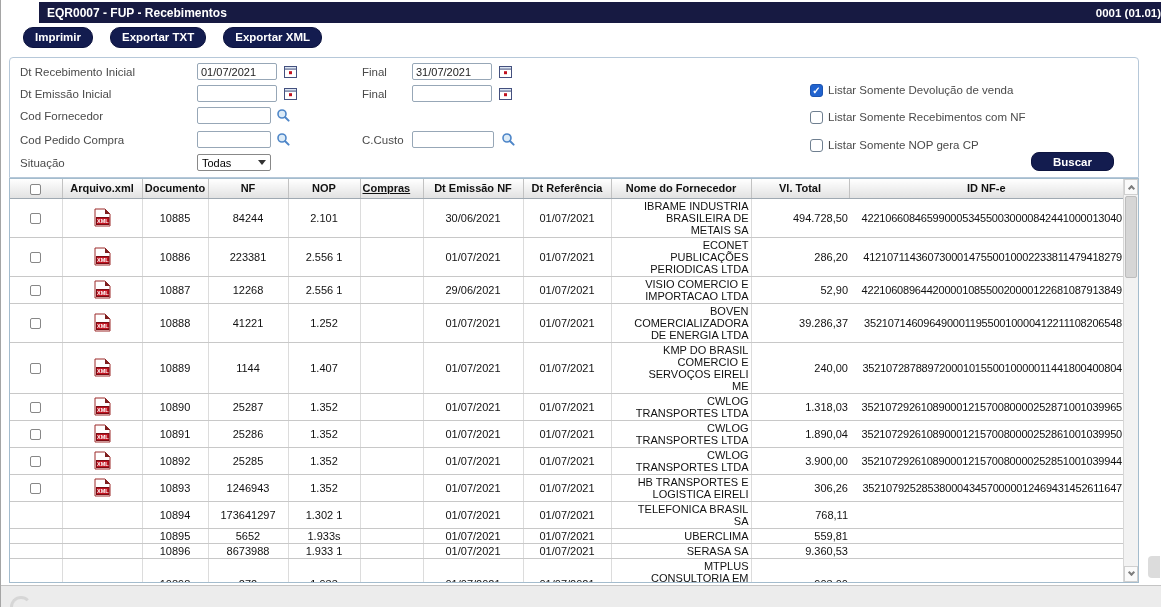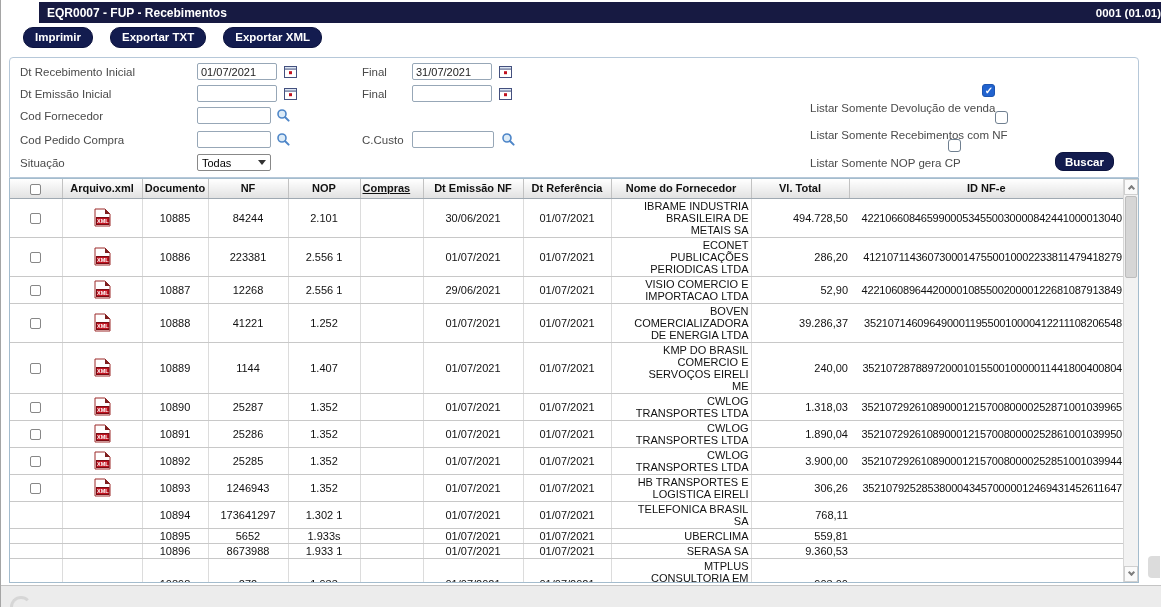--- a/index.html
+++ b/index.html
@@ -28,29 +28,29 @@
   .f-label { position:absolute; font-size:11.5px; color:#4a4a4a; white-space:nowrap; }
   .f-input { position:absolute; height:17px; border:1px solid #97a7b7;
     border-radius:2px; background:#fff; font-size:11px; padding:0 3px;
     font-family:"Liberation Sans", sans-serif; color:#222; }
   .f-icon { position:absolute; width:14px; height:14px; cursor:pointer; }
   .f-select { position:absolute; height:17px; width:74px; border:1px solid #888;
     border-radius:2px; background:#fff; font-size:11px; display:flex;
     align-items:center; padding:0 4px; cursor:pointer; }
   .f-select .chev { margin-left:auto; width:0; height:0; border-left:4px solid transparent;
     border-right:4px solid transparent; border-top:5px solid #333; }
-  .fcb-row { position:absolute; display:flex; align-items:flex-end; gap:5px;flex-direction:column; }
+  .fcb-row { position:absolute; display:flex; align-items:flex-start; gap:5px; }
   .fcb { width:13px; height:13px; border:1px solid #6f7f90; border-radius:3px;
     background:#fff; cursor:pointer; flex:0 0 13px; }
   .fcb.checked { background:#2163cf; border-color:#1d55b0; }
   .fcb.checked::after { content:"✓"; display:block; color:#fff; font-size:10px;
     font-weight:bold; line-height:12px; text-align:center; }
   .fcb-label { font-size:11.5px; color:#4a4a4a; }
   .buscar { position:absolute; top:94px; right:24px; background:#131c4f; color:#fff;
-    border:1px solid #0d1440; border-radius:8px; height:19px; padding:0 9px;
+    border:1px solid #0d1440; border-radius:8px; height:19px; padding:0 21px;
     font-size:11.5px; font-weight:bold; cursor:pointer; }
 
   
   .grid { position:absolute; top:178px; left:8px; width:1130px; height:405px;
     border:1px solid #a4bccd; background:#fff; overflow:hidden; }
   table { border-collapse:collapse; table-layout:fixed; width:1113px; }
   col.c-cb{width:52px} col.c-xml{width:80px} col.c-doc{width:66px}
   col.c-nf{width:80px} col.c-nop{width:72px} col.c-compras{width:63px}
   col.c-emis{width:100px} col.c-ref{width:88px} col.c-forn{width:140px}
   col.c-vl{width:98px} col.c-id{width:274px}

